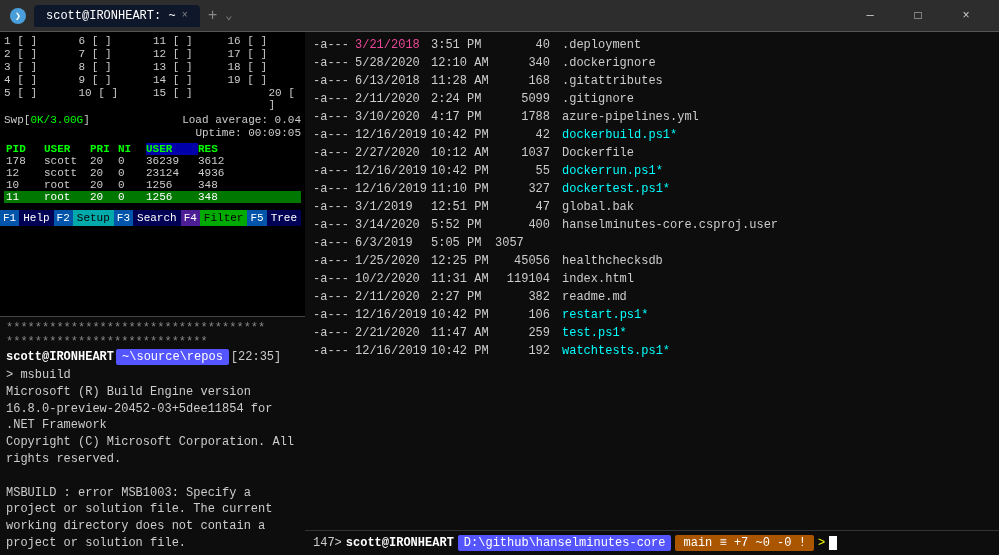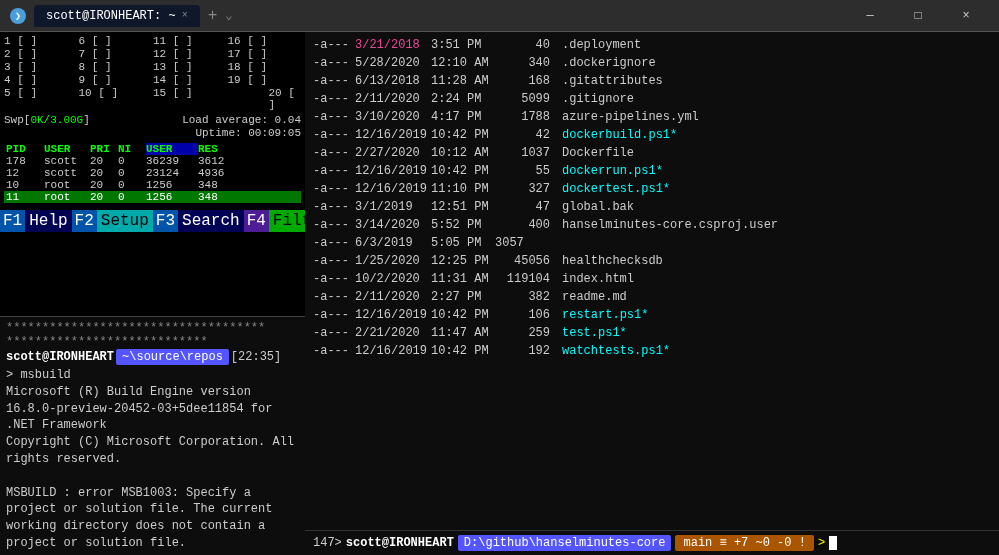--- a/index.html
+++ b/index.html
@@ -247,21 +247,21 @@
             <span>11</span>
             <span>root</span>
             <span>20</span>
             <span>0</span>
             <span>1256</span>
             <span>348</span>
           </div>
         </div>
       </div>
 
-      <div style="background:#000; display:flex; font-size:16px; margin-top:4px;">
+      <div style="background:#000; display:flex; font-size:11px; margin-top:4px;">
         <div style="display:flex;">
           <span style="background:#0055aa;color:#fff;padding:2px 3px;">F1</span>
           <span style="background:#000055;color:#fff;padding:2px 4px;">Help</span>
         </div>
         <div style="display:flex;">
           <span style="background:#0055aa;color:#fff;padding:2px 3px;">F2</span>
           <span style="background:#00aaaa;color:#000;padding:2px 4px;">Setup</span>
         </div>
         <div style="display:flex;">
           <span style="background:#0055aa;color:#fff;padding:2px 3px;">F3</span>

